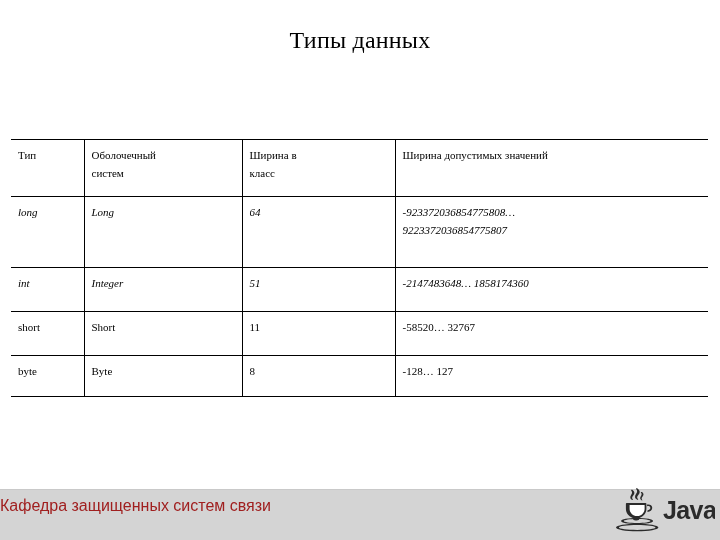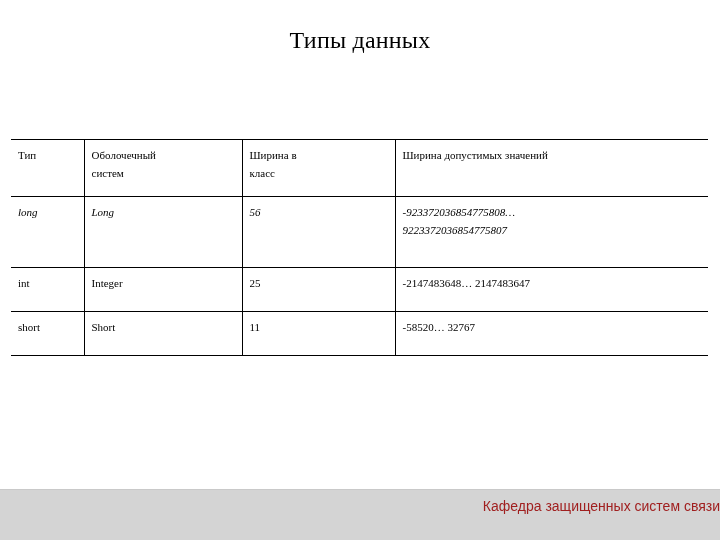--- a/index.html
+++ b/index.html
@@ -74,21 +74,21 @@
   table.types td.v-light {
     border-right: 1.2px solid #000;
   }
   
   table.types td.v-heavy {
     border-right: 1.6px solid #000;
   }
 
   table.types tr.r-header td { height: 50px; }
   table.types tr.r-long   td { height: 64px; font-style: italic; }
-  table.types tr.r-int    td { height: 37px; }
+  table.types tr.r-int    td { height: 37px; font-style: italic; }
   table.types tr.r-short  td { height: 37px; }
   table.types tr.r-byte   td { height: 34px; }
 
   table.types tr:last-child td { border-bottom: none; }
 
   .cell-line { display: block; white-space: nowrap; }
 
   
   .footer-bar {
     position: absolute;
@@ -98,23 +98,23 @@
     height: 51px;
     background: #d4d4d4;
     border-top: 1px solid #c9c9c9;
   }
 
   .footer-text {
     position: absolute;
     left: 0;
     top: 497px;
     width: 720px;
-    text-align: right;
+    text-align: left;
     font-family: "Liberation Sans", "DejaVu Sans", sans-serif;
-    font-size: 14px;
+    font-size: 16px;
     line-height: 18px;
     color: #a01f1f;
     white-space: nowrap;
   }
 
   
   .java-logo {
     position: absolute;
     left: 611px;
     top: 486px;
@@ -154,47 +154,78 @@
             <span class="cell-line">класс</span>
           </td>
           <td>
             <span class="cell-line">Ширина допустимых значений</span>
           </td>
         </tr>
 
         <tr class="r-long">
           <td class="v-light">long</td>
           <td class="v-light">Long</td>
-          <td class="v-heavy">56</td>
+          <td class="v-heavy">64</td>
           <td>
             <span class="cell-line">-923372036854775808…</span>
             <span class="cell-line">9223372036854775807</span>
           </td>
         </tr>
 
         <tr class="r-int">
           <td class="v-light">int</td>
           <td class="v-light">Integer</td>
-          <td class="v-heavy">25</td>
-          <td>
-            <span class="cell-line">-2147483648… 2147483647</span>
+          <td class="v-heavy">51</td>
+          <td>
+            <span class="cell-line">-2147483648… 1858174360</span>
           </td>
         </tr>
 
         <tr class="r-short">
           <td class="v-light">short</td>
           <td class="v-light">Short</td>
           <td class="v-heavy">11</td>
           <td>
             <span class="cell-line">-58520… 32767</span>
           </td>
         </tr>
 
+        <tr class="r-byte">
+          <td class="v-light">byte</td>
+          <td class="v-light">Byte</td>
+          <td class="v-heavy">8</td>
+          <td>
+            <span class="cell-line">-128… 127</span>
+          </td>
+        </tr>
       </tbody>
     </table>
   </div>
 
   <div class="footer-bar"></div>
 
   <div class="footer-text">Кафедра защищенных систем связи</div>
 
+  <div class="java-logo">
+    <svg width="104" height="52" viewBox="0 0 104 52" xmlns="http://www.w3.org/2000/svg">
+      <g fill="#2b2b2b">
+
+        <path d="M26.5 2.4c2.6 2.1 2.9 4.0 1.0 6.3-1.5 1.8-1.8 3.0-0.6 4.4 0.5 0.6 0.3 1.0-0.5 0.7-2.6-1.0-3.1-3.3-1.4-5.7 1.4-2.0 1.5-3.3 0.3-4.8-0.6-0.8-0.1-1.4 1.2-0.9z"></path>
+        <path d="M21.6 3.9c2.2 1.8 2.4 3.5 0.7 5.5-1.3 1.6-1.5 2.7-0.5 4.0 0.4 0.5 0.2 0.9-0.5 0.6-2.2-0.9-2.6-2.9-1.2-5.0 1.2-1.7 1.3-2.9 0.2-4.2-0.5-0.7 0-1.2 1.3-0.9z"></path>
+        <path d="M31.0 6.0c1.8 1.5 2.0 2.9 0.6 4.6-1.1 1.3-1.2 2.2-0.4 3.3 0.3 0.4 0.1 0.7-0.4 0.5-1.8-0.8-2.1-2.4-1.0-4.1 1.0-1.4 1.1-2.4 0.2-3.5-0.5-0.6 0-1.1 1.0-0.8z"></path>
+
+        <path d="M17.2 17.0h18.0c0.5 0 0.8 0.3 0.8 0.8v5.0c0 4.1-2.6 7.6-6.4 8.9-0.5 0.2-0.6 0.4-0.6 0.9 0 1.2-1.0 1.9-2.8 1.9h-0.9c-1.8 0-2.8-0.7-2.8-1.9 0-0.5-0.1-0.7-0.6-0.9-3.8-1.3-6.4-4.8-6.4-8.9v-5.0c0-0.5 0.3-0.8 0.8-0.8h0.9z" transform="translate(-0.6,0)"></path>
+
+        <path d="M18.6 19.1h15.0v3.7c0 3.4-2.4 6.3-5.7 7.1h-3.6c-3.3-0.8-5.7-3.7-5.7-7.1z" fill="#ffffff"></path>
+
+        <path d="M36.0 18.6c2.9-0.5 5.0 0.6 5.2 2.9 0.2 2.4-1.7 4.2-4.8 4.6l0.2-1.9c1.8-0.3 2.8-1.2 2.7-2.5-0.1-1.2-1.2-1.8-3.2-1.5z"></path>
+
+        <path d="M10.0 35.0c0-1.7 7.2-3.0 16.1-3.0s16.1 1.3 16.1 3.0c0 1.7-7.2 3.0-16.1 3.0S10.0 36.7 10.0 35.0zm2.8 0c0 1.1 5.9 2.0 13.3 2.0s13.3-0.9 13.3-2.0-5.9-2.0-13.3-2.0S12.8 33.9 12.8 35.0z"></path>
+        <path d="M5.0 41.5c0-2.1 9.5-3.8 21.2-3.8s21.2 1.7 21.2 3.8c0 2.1-9.5 3.8-21.2 3.8S5.0 43.6 5.0 41.5zm2.9 0c0 1.3 8.2 2.4 18.3 2.4s18.3-1.1 18.3-2.4-8.2-2.4-18.3-2.4S7.9 40.2 7.9 41.5z"></path>
+      </g>
+
+      <g fill="#2b2b2b" font-family="Liberation Sans, DejaVu Sans, sans-serif">
+        <text x="52" y="33" font-size="25" font-weight="600" letter-spacing="-0.6">Java</text>
+      </g>
+    </svg>
+  </div>
 
 </div>
 
 </body></html>

